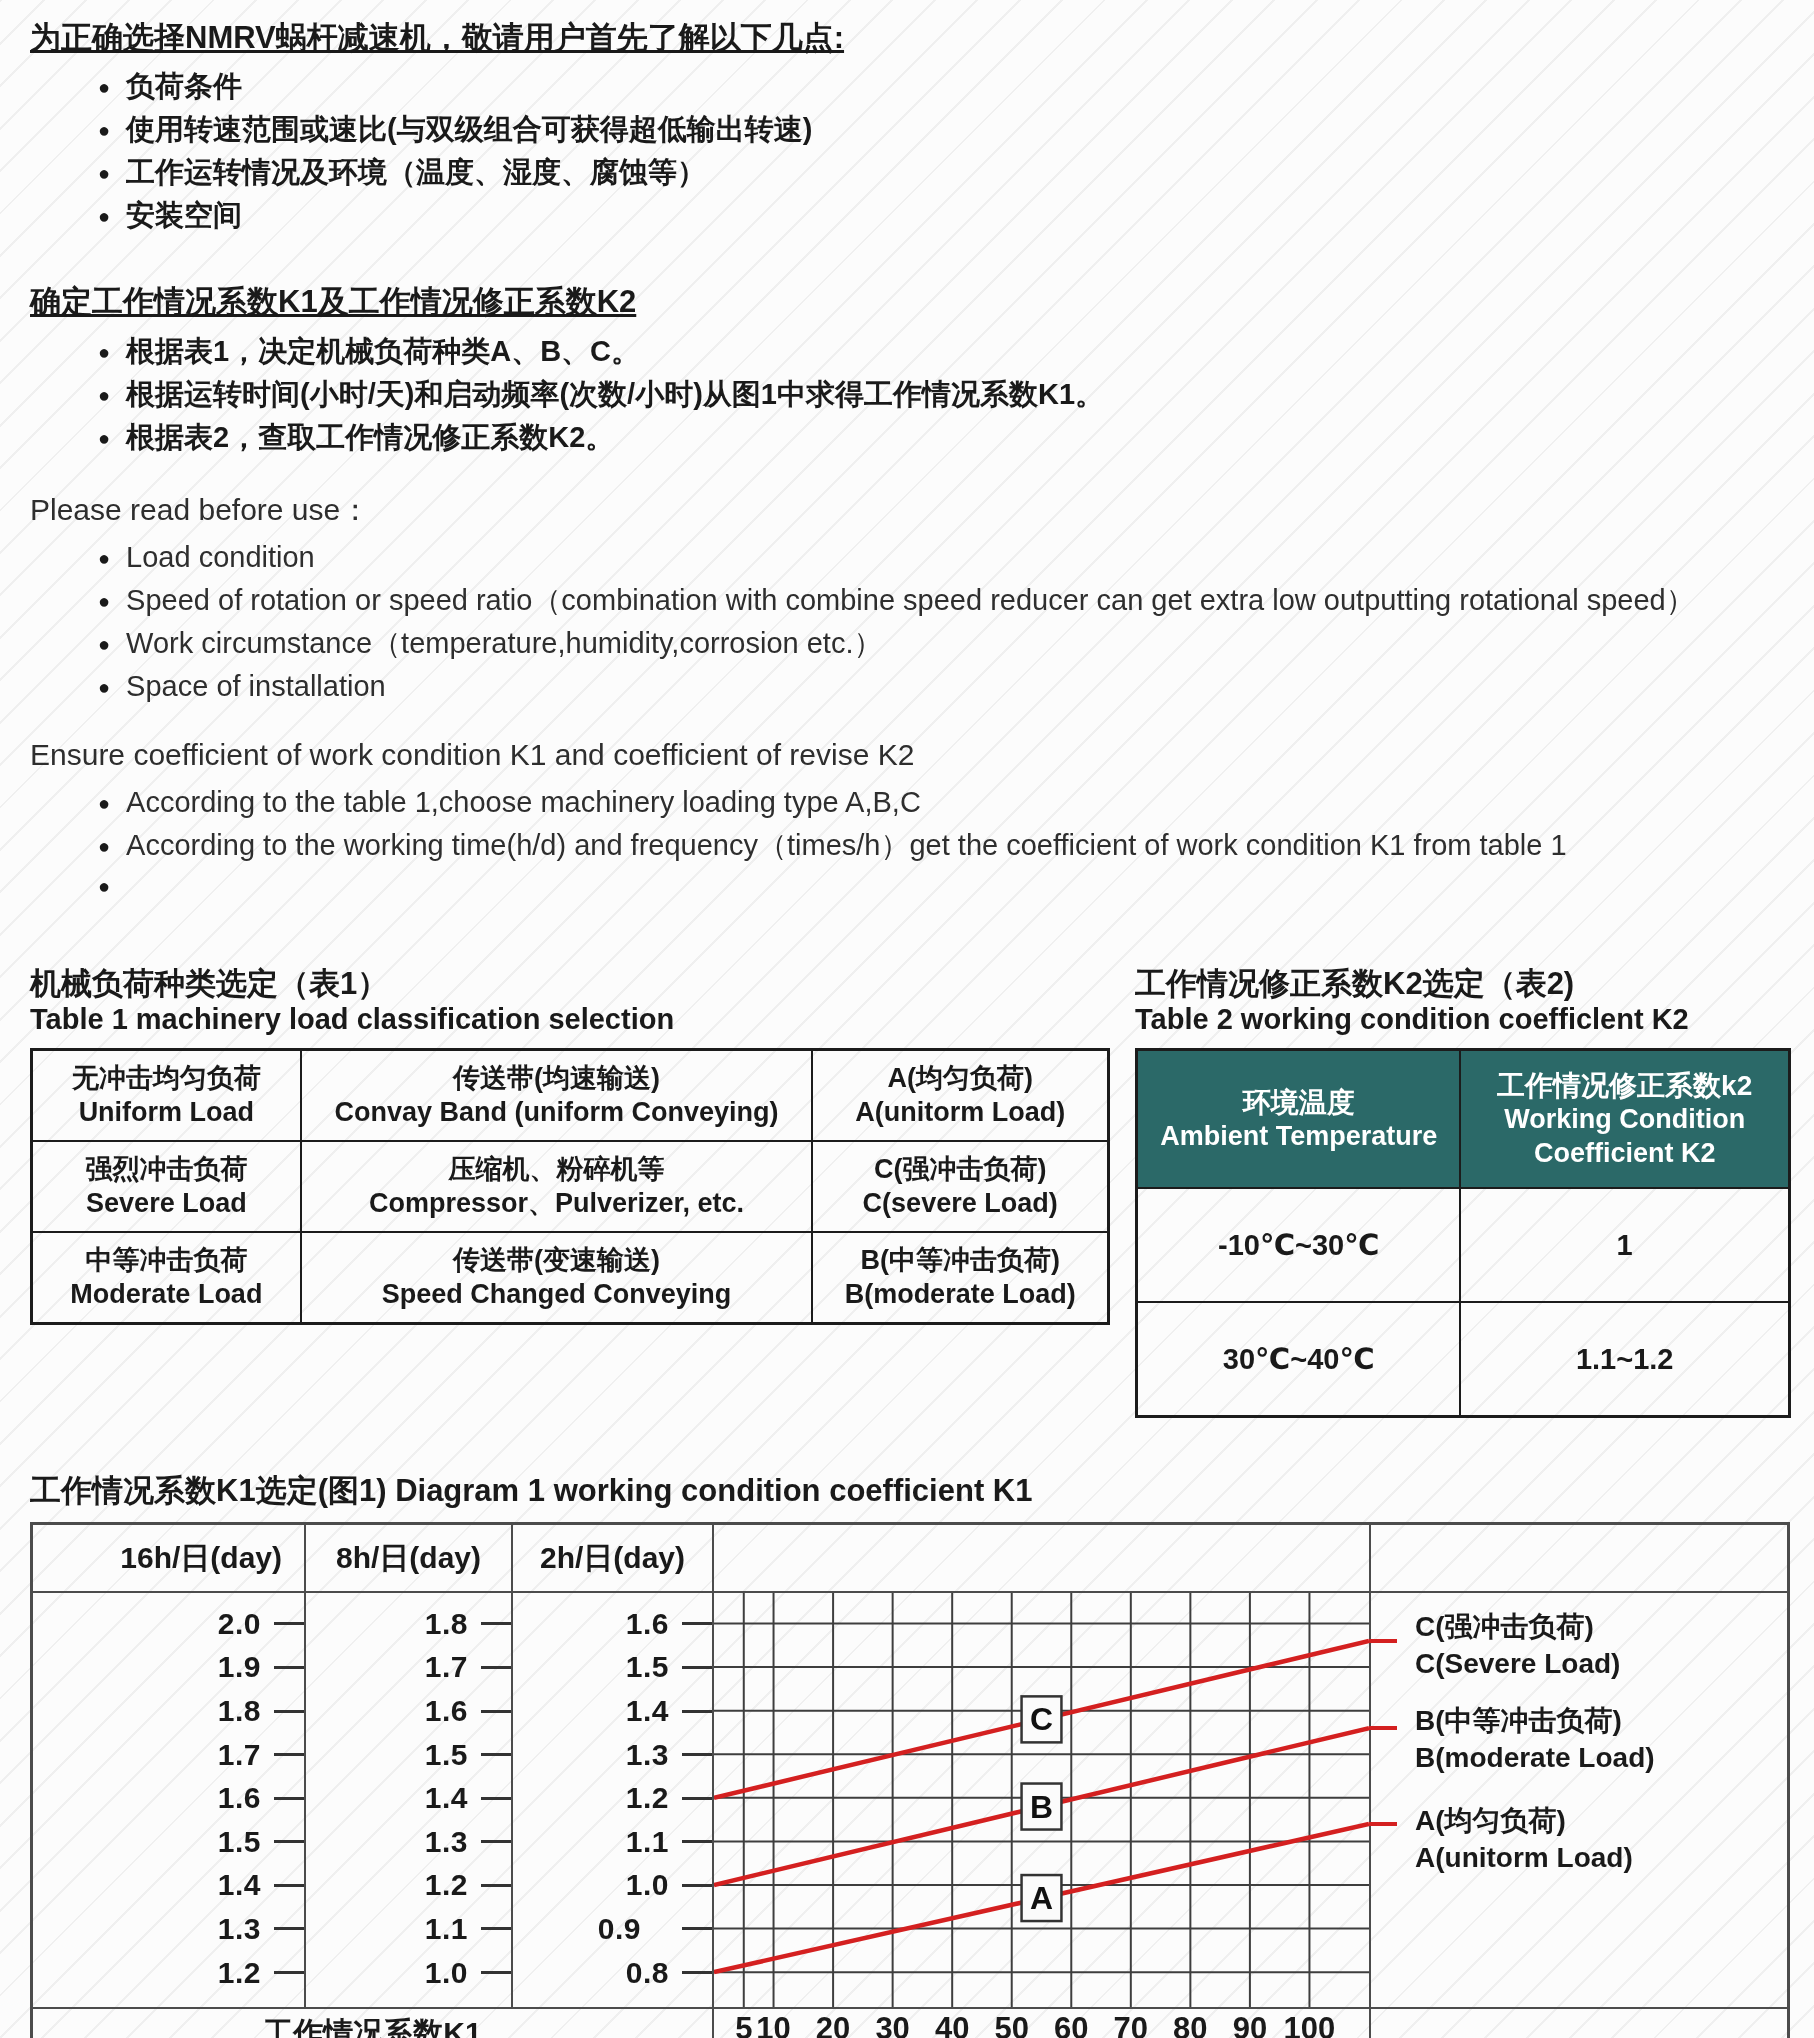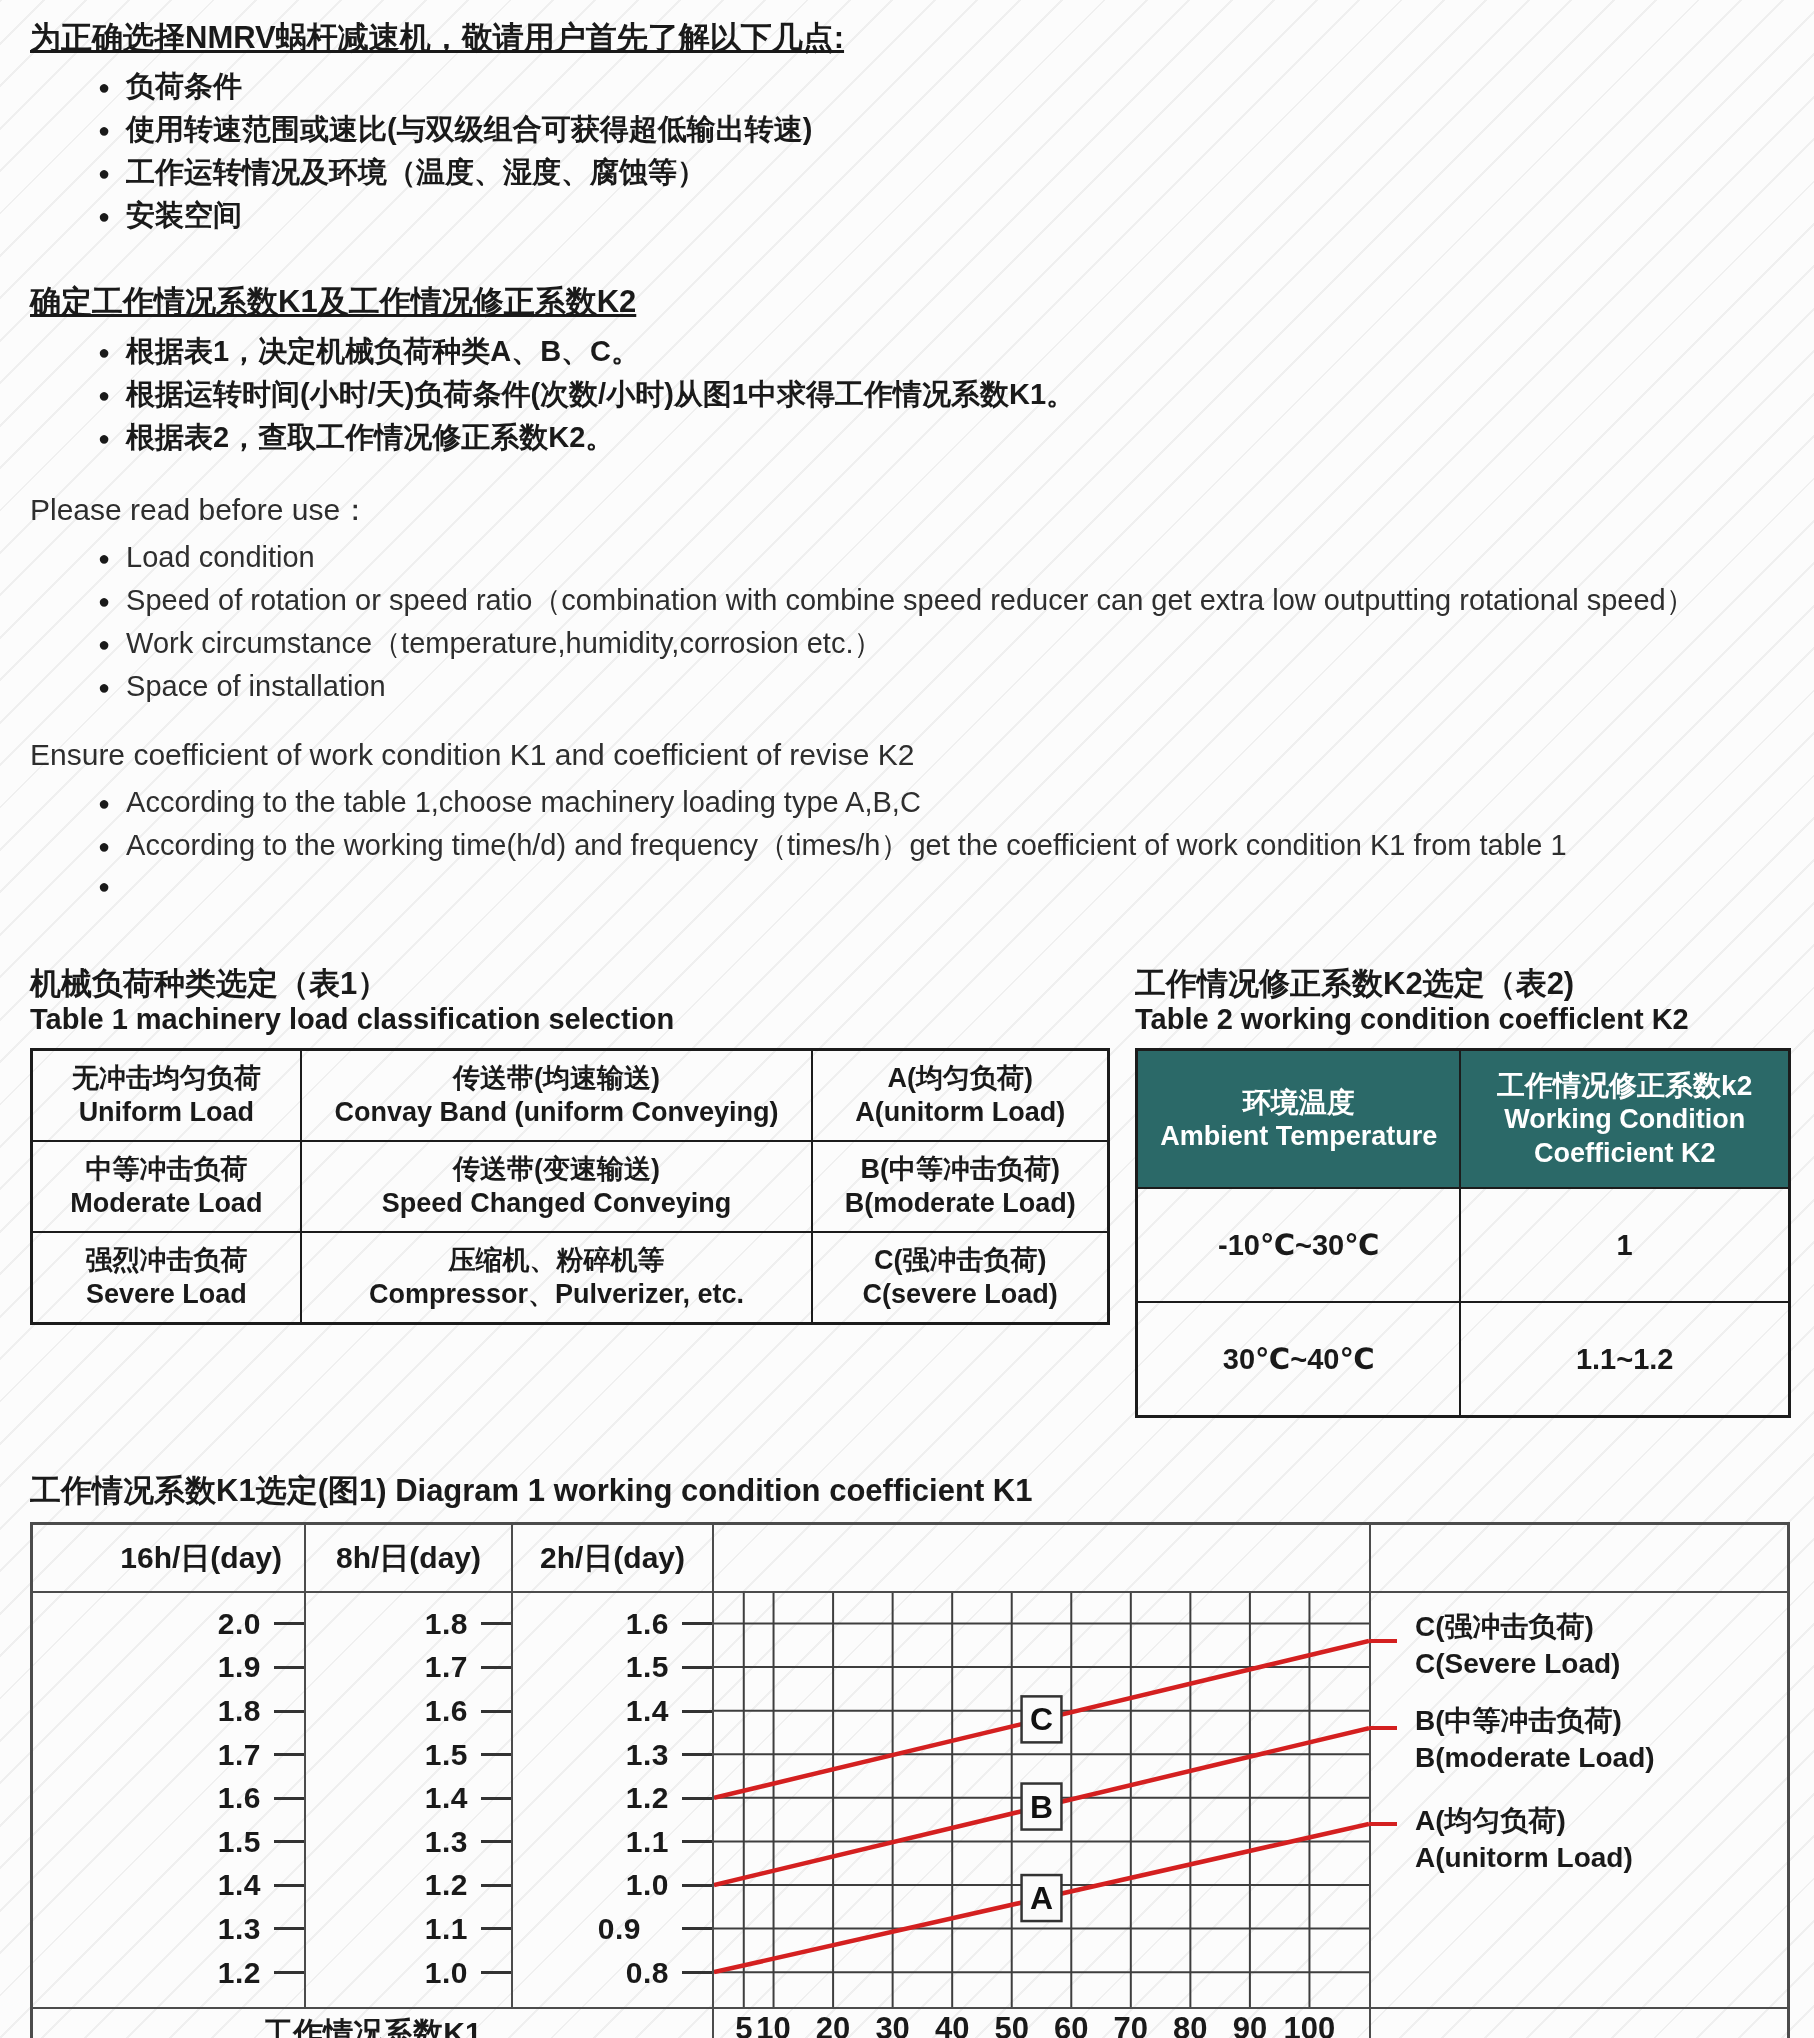--- a/index.html
+++ b/index.html
@@ -100,21 +100,21 @@
 </div>
 
 <div id="sec2">
   <div class="cn-title">确定工作情况系数K1及工作情况修正系数K2</div>
   <div class="bullet">
       <span class="dot">●</span>
       <span class="bullet-cn">根据表1，决定机械负荷种类A、B、C。</span>
     </div>
   <div class="bullet">
       <span class="dot">●</span>
-      <span class="bullet-cn">根据运转时间(小时/天)负荷条件(次数/小时)从图1中求得工作情况系数K1。</span>
+      <span class="bullet-cn">根据运转时间(小时/天)和启动频率(次数/小时)从图1中求得工作情况系数K1。</span>
     </div>
   <div class="bullet">
       <span class="dot">●</span>
       <span class="bullet-cn">根据表2，查取工作情况修正系数K2。</span>
     </div>
 </div>
 
 <div id="sec3">
   <div class="en-title">Please read before use：</div>
   <div class="bullet">
@@ -172,44 +172,44 @@
               <div class="cl1">传送带(均速输送)</div>
               <div class="cl2">Convay Band (uniform Conveying)</div>
             </td>
         <td>
               <div class="cl1">A(均匀负荷)</div>
               <div class="cl2">A(unitorm Load)</div>
             </td>
       </tr>
       <tr>
         <td>
+              <div class="cl1">强烈冲击负荷</div>
+              <div class="cl2">Severe Load</div>
+            </td>
+        <td>
+              <div class="cl1">压缩机、粉碎机等</div>
+              <div class="cl2">Compressor、Pulverizer, etc.</div>
+            </td>
+        <td>
+              <div class="cl1">C(强冲击负荷)</div>
+              <div class="cl2">C(severe Load)</div>
+            </td>
+      </tr>
+      <tr>
+        <td>
               <div class="cl1">中等冲击负荷</div>
               <div class="cl2">Moderate Load</div>
             </td>
         <td>
               <div class="cl1">传送带(变速输送)</div>
               <div class="cl2">Speed Changed Conveying</div>
             </td>
         <td>
               <div class="cl1">B(中等冲击负荷)</div>
               <div class="cl2">B(moderate Load)</div>
-            </td>
-      </tr>
-      <tr>
-        <td>
-              <div class="cl1">强烈冲击负荷</div>
-              <div class="cl2">Severe Load</div>
-            </td>
-        <td>
-              <div class="cl1">压缩机、粉碎机等</div>
-              <div class="cl2">Compressor、Pulverizer, etc.</div>
-            </td>
-        <td>
-              <div class="cl1">C(强冲击负荷)</div>
-              <div class="cl2">C(severe Load)</div>
             </td>
       </tr>
     </tbody>
       </table>
   </div>
 
   <div class="tbl-block2">
     <div class="tbl-title">
       <div class="l1">工作情况修正系数K2选定（表2)</div>
       <div class="l2">Table 2 working condition coefficlent K2</div>

